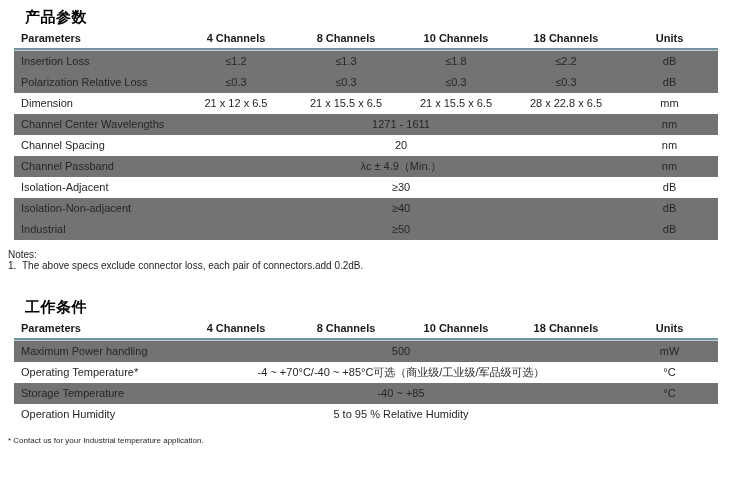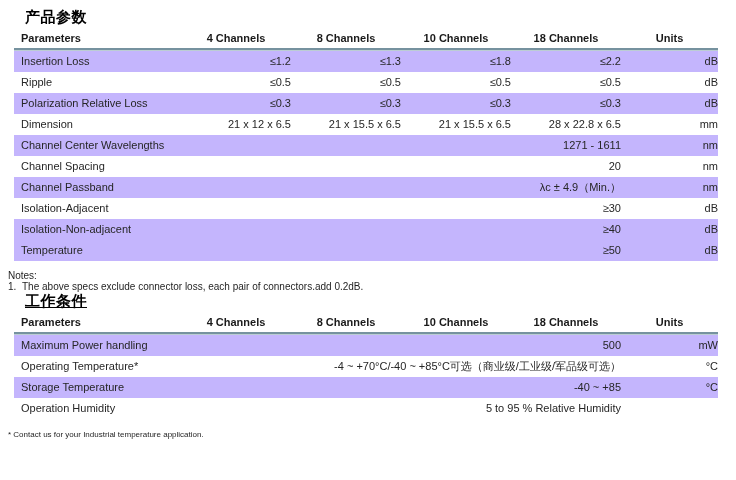--- a/index.html
+++ b/index.html
@@ -7,43 +7,43 @@
     width:736px;height:480px;background:#ffffff;
     font-family:"Liberation Sans", sans-serif;
     font-size:11px;color:#262626;overflow:hidden;
   }
   .page{position:relative;width:603px;height:480px;}
   .section-title{
     font-size:15px;font-weight:bold;color:#000;
     margin:0 0 3px 25px;letter-spacing:0.5px;
   }
   .t1-title{padding-top:8px;}
-  .t2-title{text-decoration:underline;}
+  .t2-title{margin-top:27px;}
   table.spec{
     width:704px;margin-left:14px;
     border-collapse:separate;border-spacing:0;
     table-layout:fixed;
   }
   col.c-param{width:167px;}
   col.c-val{width:110px;}
   col.c-unit{width:97px;}
   th{
     font-weight:bold;font-size:11px;color:#1a1a1a;
     padding:2px 0 4px 0;vertical-align:bottom;
     border-bottom:2px solid #76929f;
   }
   th.param-h{text-align:left;padding-left:7px;}
   tbody tr:first-child td{border-top:1px solid #bccdd4;}
   td{
-    font-size:11px;color:#262626;text-align:right;
+    font-size:11px;color:#262626;text-align:center;
     padding:3px 0 4px 0;height:14px;line-height:14px;
     white-space:nowrap;overflow:hidden;
   }
   td.param{text-align:left;padding-left:7px;}
-  tr.band td{background:#c4b5fd;}
+  tr.band td{background:#737373;}
   .notes{margin:10px 0 0 8px;font-size:10px;color:#1f1f1f;line-height:10px;}
   .note-line{display:flex;margin-top:1px;}
   .note-num{width:14px;flex:none;}
   .footnote{margin:11px 0 0 8px;font-size:8px;color:#1f1f1f;}
 </style>
 </head>
 <body>
 
 <div class="page">
 
@@ -68,28 +68,20 @@
           <th>Units</th>
         </tr>
       </thead>
     <tbody>
         <tr class="band">
           <td class="param">Insertion Loss</td>
           <td>≤1.2</td>
           <td>≤1.3</td>
           <td>≤1.8</td>
           <td>≤2.2</td>
-          <td>dB</td>
-        </tr>
-        <tr>
-          <td class="param">Ripple</td>
-          <td>≤0.5</td>
-          <td>≤0.5</td>
-          <td>≤0.5</td>
-          <td>≤0.5</td>
           <td>dB</td>
         </tr>
         <tr class="band">
           <td class="param">Polarization Relative Loss</td>
           <td>≤0.3</td>
           <td>≤0.3</td>
           <td>≤0.3</td>
           <td>≤0.3</td>
           <td>dB</td>
         </tr>
@@ -120,21 +112,21 @@
           <td class="param">Isolation-Adjacent</td>
           <td colspan="4">≥30</td>
           <td>dB</td>
         </tr>
         <tr class="band">
           <td class="param">Isolation-Non-adjacent</td>
           <td colspan="4">≥40</td>
           <td>dB</td>
         </tr>
         <tr class="band">
-          <td class="param">Temperature</td>
+          <td class="param">Industrial</td>
           <td colspan="4">≥50</td>
           <td>dB</td>
         </tr>
       </tbody>
   </table>
 
   <div class="notes">
     <div>Notes:</div>
     <div class="note-line">
       <span class="note-num">1.</span>

